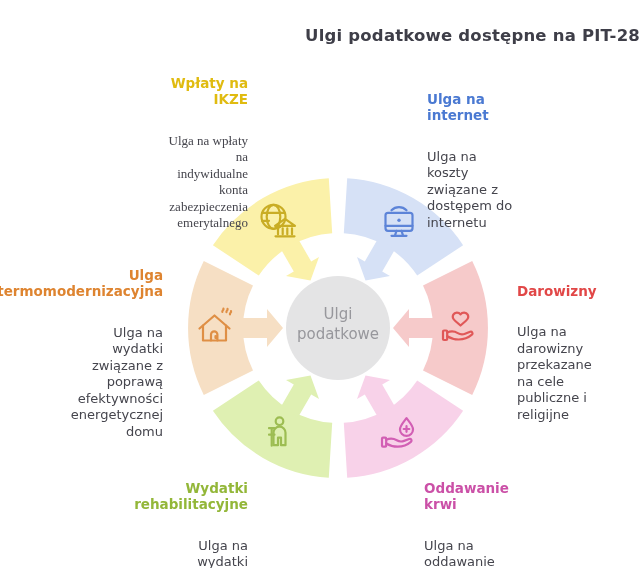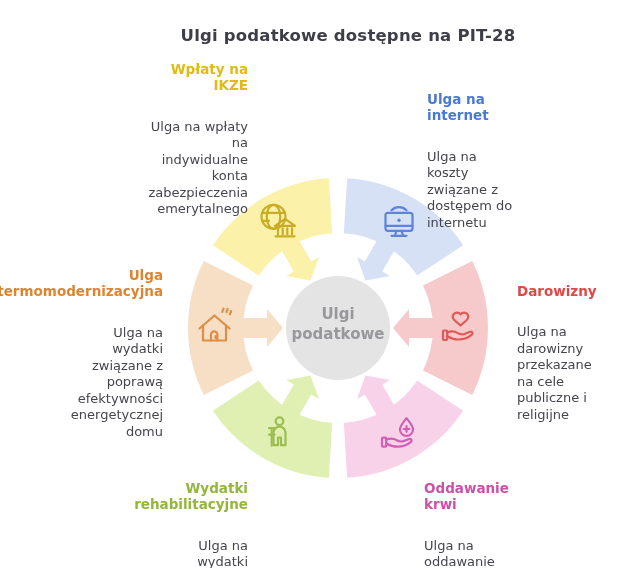--- a/index.html
+++ b/index.html
@@ -1,26 +1,26 @@
 <!DOCTYPE html>
 <html><head>
 <meta charset="utf-8">
 <style>
   html,body{margin:0;padding:0;background:#ffffff;}
   .stage{position:relative;width:640px;height:568px;background:#ffffff;overflow:hidden;
          font-family:"DejaVu Sans","Liberation Sans",sans-serif;}
-  .title{position:absolute;left:56px;right:0;top:26px;text-align:center;
+  .title{position:absolute;left:56px;right:0;top:26px;text-align:right;
          font-size:16.5px;font-weight:bold;letter-spacing:.2px;}
   .block{position:absolute;white-space:pre-line;}
   .block .h{font-size:13.5px;font-weight:bold;line-height:1.22;margin-bottom:6px;}
   .block .b{font-size:13px;line-height:1.27;}
   .align-right{text-align:right;}
   .align-left{text-align:left;}
   .center-label{position:absolute;left:268px;top:305px;width:140px;text-align:center;
-                font-size:15px;font-weight:bold;line-height:1.3;white-space:pre-line;}
+                font-size:15px;font-weight:normal;line-height:1.3;white-space:pre-line;}
   svg.diagram{position:absolute;left:0;top:0;}
   .icon-sym{fill:none;stroke:currentColor;stroke-width:2.2;stroke-linecap:round;stroke-linejoin:round;}
 </style>
 </head>
 <body>
 
 <div class="stage">
 
   <div class="title" style="color: rgb(62, 62, 72);">Ulgi podatkowe dostępne na PIT-28</div>
 
@@ -85,24 +85,24 @@
         <path d="M203.8 394.9 A150 150 0 0 1 203.8 261.1 L253.0 285.6 A95 95 0 0 0 253.0 370.4 Z" fill="#f6dfc4"></path>
         <path d="M283.0 328.0 L267.0 309.0 L267.0 318.0 L241.0 318.0 L241.0 338.0 L267.0 338.0 L267.0 347.0 Z" fill="#f6dfc4"></path>
         <use href="#icon-house-heat" x="193.0" y="305.0" width="46" height="46" color="#df8f45"></use>
       </g>
     <circle cx="338" cy="328" r="52" fill="#e4e4e5"></circle>
   </svg>
 
   <div class="center-label" style="color: rgb(151, 151, 156);">Ulgi
 podatkowe</div>
 
-  <div class="block align-right" style="right:392px;top:42px;width:150px">
+  <div class="block align-right" style="right:392px;top:56px;width:150px">
     <div class="h" style="color: rgb(224, 187, 16);">Wpłaty na
 IKZE</div>
-    <div class="b" style="color: rgb(69, 69, 77);">Ulga na wpłaty
+    <div class="b" style="color: rgb(69, 69, 77); font-family: Liberation Serif, serif;">Ulga na wpłaty
 na
 indywidualne
 konta
 zabezpieczenia
 emerytalnego</div>
   </div>
 
   <div class="block align-left" style="left:427px;top:72px;width:125px">
     <div class="h" style="color: rgb(74, 121, 210);">Ulga na
 internet</div>

